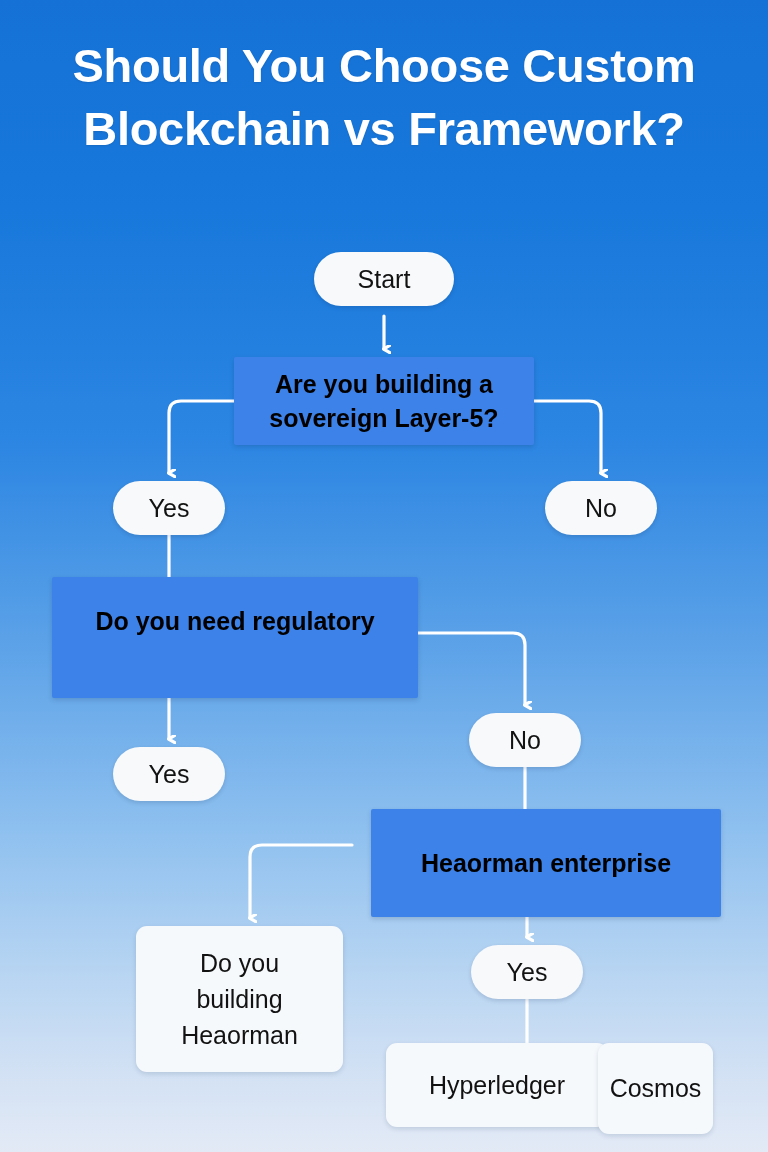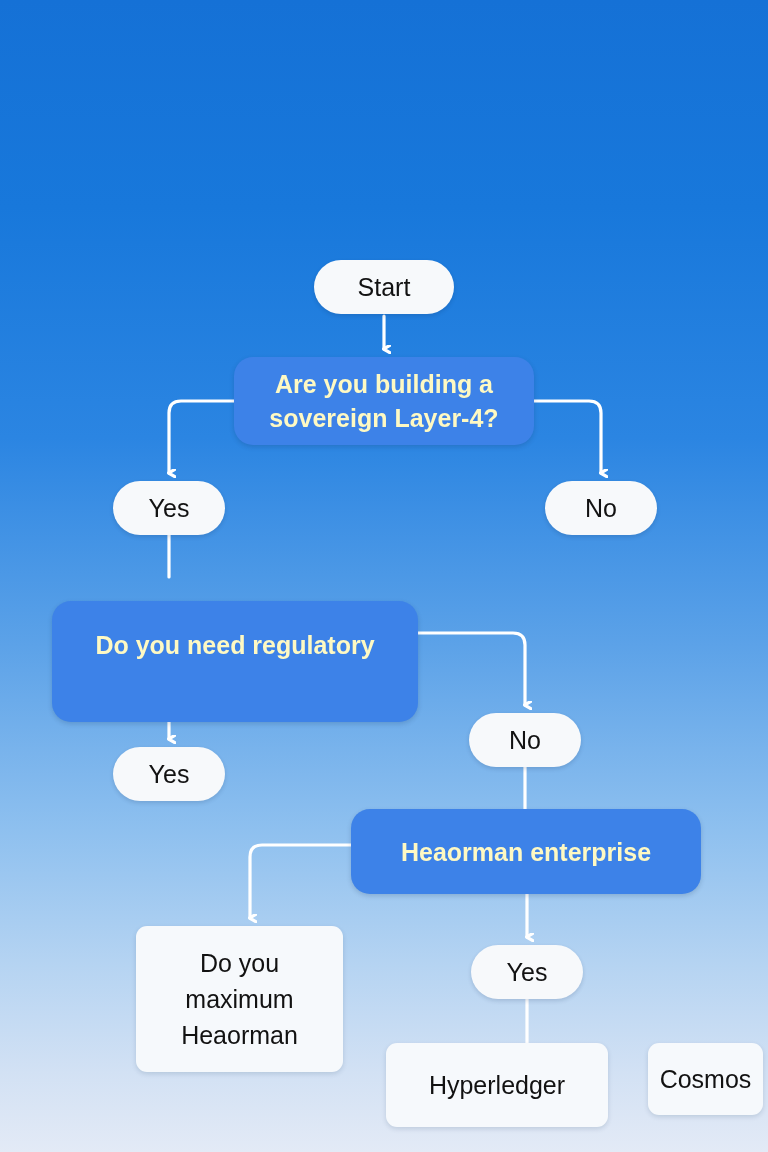--- a/index.html
+++ b/index.html
@@ -71,22 +71,22 @@
     color: #121212;
     border-radius: 999px;
     font-size: 25px;
     font-weight: 500;
     box-shadow: 0 2px 4px rgba(10,40,80,0.16);
   }
 
   
   .decision {
     background: #3d82e8;
-    color: #fef9c3;
-    border-radius: 19px;
+    color: #000000;
+    border-radius: 2px;
     font-size: 25px;
     font-weight: 600;
     line-height: 34px;
     padding: 8px 16px;
     box-shadow: 0 2px 5px rgba(10,40,80,0.18);
     justify-content: center;
   }
 
   
   .card {
@@ -94,40 +94,41 @@
     color: #121212;
     border-radius: 11px;
     font-size: 25px;
     font-weight: 500;
     line-height: 37px;
     padding: 8px 12px;
     box-shadow: 0 2px 5px rgba(10,40,80,0.14);
   }
 
   
-  #node-start        { left: 314px; top: 260px; width: 140px; height: 54px; }
+  #node-start        { left: 314px; top: 252px; width: 140px; height: 54px; }
   #node-q1           { left: 234px; top: 357px; width: 300px; height: 88px; }
   #node-yes-1        { left: 113px; top: 481px; width: 112px; height: 54px; }
   #node-no-1         { left: 545px; top: 481px; width: 112px; height: 54px; }
-  #node-q2           { left: 52px;  top: 577px; width: 366px; height: 121px; margin-top: 24px; }
+  #node-q2           { left: 52px;  top: 577px; width: 366px; height: 121px; }
   #node-yes-2        { left: 113px; top: 747px; width: 112px; height: 54px; }
   #node-no-2         { left: 469px; top: 713px; width: 112px; height: 54px; }
-  #node-q3           { left: 351px; top: 809px; width: 350px; height: 85px; }
+  #node-q3           { left: 371px; top: 809px; width: 350px; height: 108px; }
   #node-yes-3        { left: 471px; top: 945px; width: 112px; height: 54px; }
   #node-ethereum     { left: 136px; top: 926px; width: 207px; height: 146px; }
   #node-hyperledger  { left: 386px; top: 1043px; width: 222px; height: 84px; }
-  #node-cosmos       { left: 648px; top: 1043px; width: 115px; height: 72px; }
+  #node-cosmos       { left: 598px; top: 1043px; width: 115px; height: 91px; }
 
   #node-ethereum .label { line-height: 36px; }
 </style>
 </head>
 <body>
 
 <div id="stage">
 
+  <div class="title">Should You Choose Custom Blockchain vs Framework?</div>
 
   <svg id="connectors" viewBox="0 0 768 1152" width="768" height="1152" xmlns="http://www.w3.org/2000/svg">
     <defs>
       <marker id="arrowhead" markerWidth="9" markerHeight="9" refX="4.5" refY="7.2" orient="auto" markerUnits="userSpaceOnUse">
         <path d="M 0.4 0.6 L 4.5 7.6 L 8.6 0.6" fill="none" stroke="#ffffff" stroke-width="3.2" stroke-linecap="round" stroke-linejoin="round"></path>
       </marker>
     </defs>
     <g fill="none" stroke="#ffffff" stroke-width="3.2" stroke-linecap="round" stroke-linejoin="round">
 
       <path d="M 384 316 L 384 349" marker-end="url(#arrowhead)"></path>
@@ -152,21 +153,21 @@
     </g>
   </svg>
 
   <div id="node-start" class="node pill">
     <span class="label">Start</span>
   </div>
 
   <div id="node-q1" class="node decision">
     <span class="label">
       <span>Are you building a</span><br>
-      <span>sovereign Layer-4?</span>
+      <span>sovereign Layer-5?</span>
     </span>
   </div>
 
   <div id="node-yes-1" class="node pill">
     <span class="label">Yes</span>
   </div>
 
   <div id="node-no-1" class="node pill">
     <span class="label">No</span>
   </div>
@@ -192,21 +193,21 @@
     </span>
   </div>
 
   <div id="node-yes-3" class="node pill">
     <span class="label">Yes</span>
   </div>
 
   <div id="node-ethereum" class="node card">
     <span class="label">
       <span>Do you</span><br>
-      <span>maximum</span><br>
+      <span>building</span><br>
       <span>Heaorman</span><br>
     </span>
   </div>
 
   <div id="node-hyperledger" class="node card">
     <span class="label">Hyperledger</span>
   </div>
 
   <div id="node-cosmos" class="node card">
     <span class="label">Cosmos</span>

